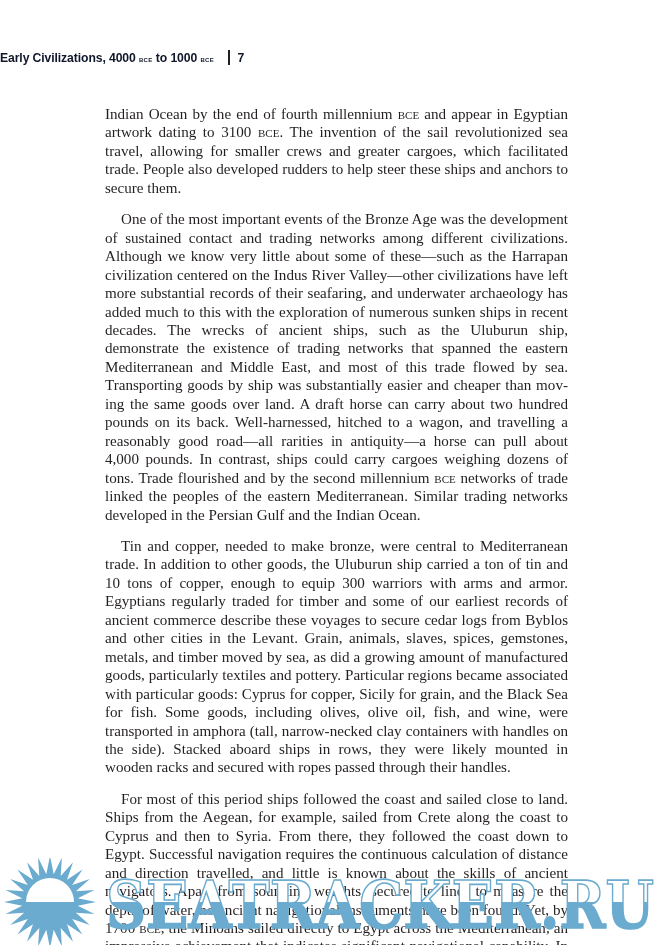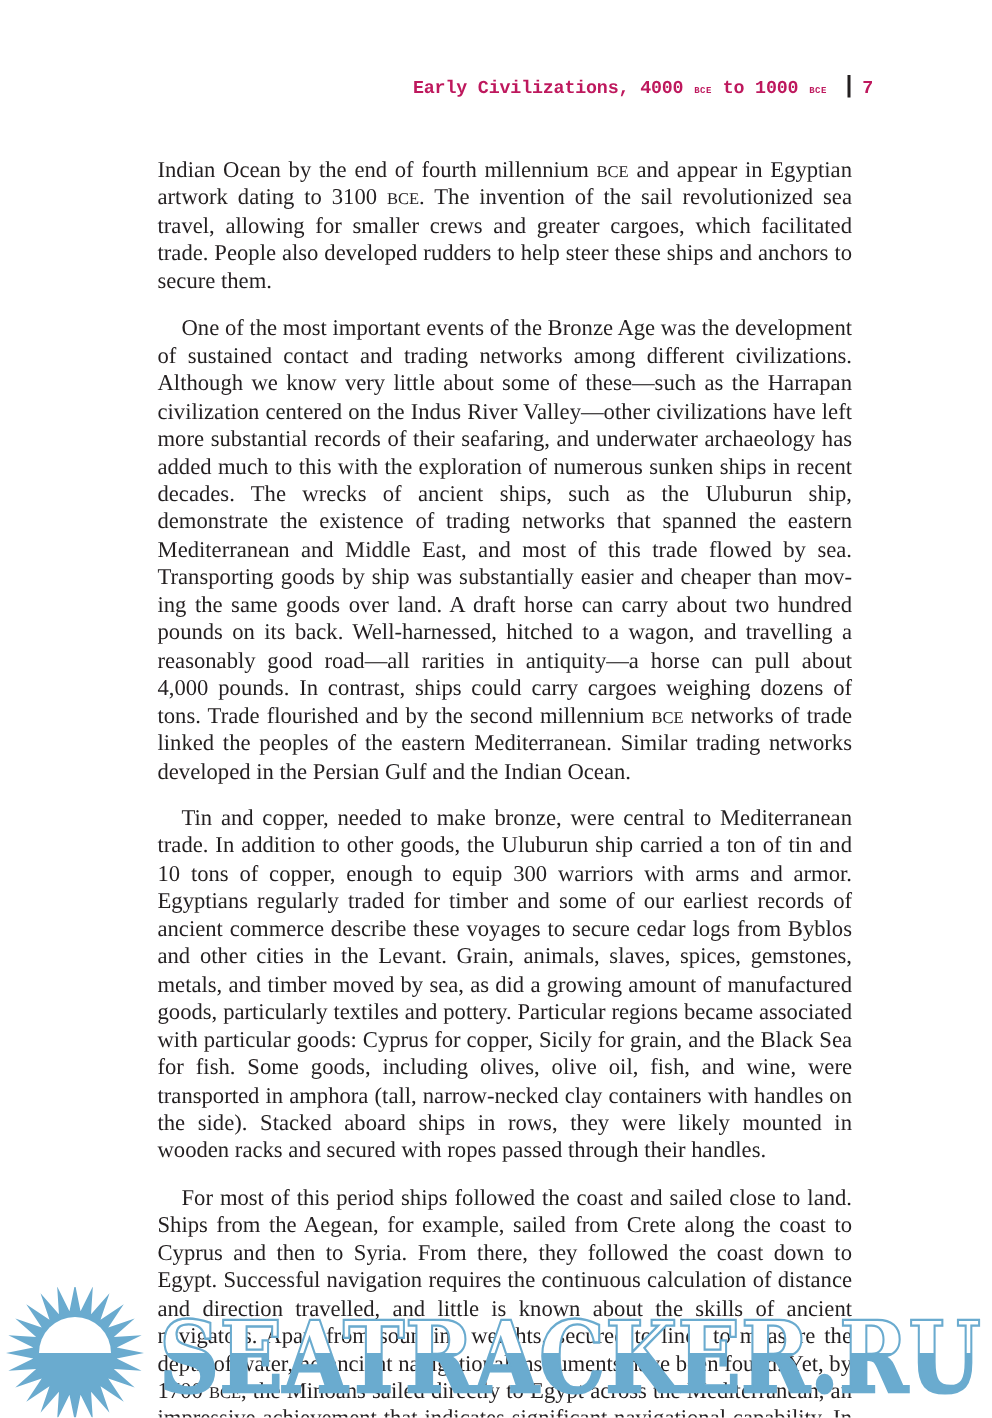--- a/index.html
+++ b/index.html
@@ -11,25 +11,25 @@
     width: 661px;
     height: 945px;
     position: relative;
     overflow: hidden;
   }
   .running-head {
     position: absolute;
     top: 50px;
     left: 0;
     width: 582px;
-    text-align: right;
-    font-family: Liberation Mono, monospace;
+    text-align: left;
+    font-family: Liberation Sans, sans-serif;
     font-weight: bold;
     font-size: 12.2px;
-    color: #be185d;
+    color: #0f172a;
     letter-spacing: -0.1px;
     white-space: nowrap;
   }
   .running-head .sc {
     font-size: 9px;
     letter-spacing: 0.3px;
   }
   .running-head .bar {
     display: inline-block;
     width: 1.6px;

